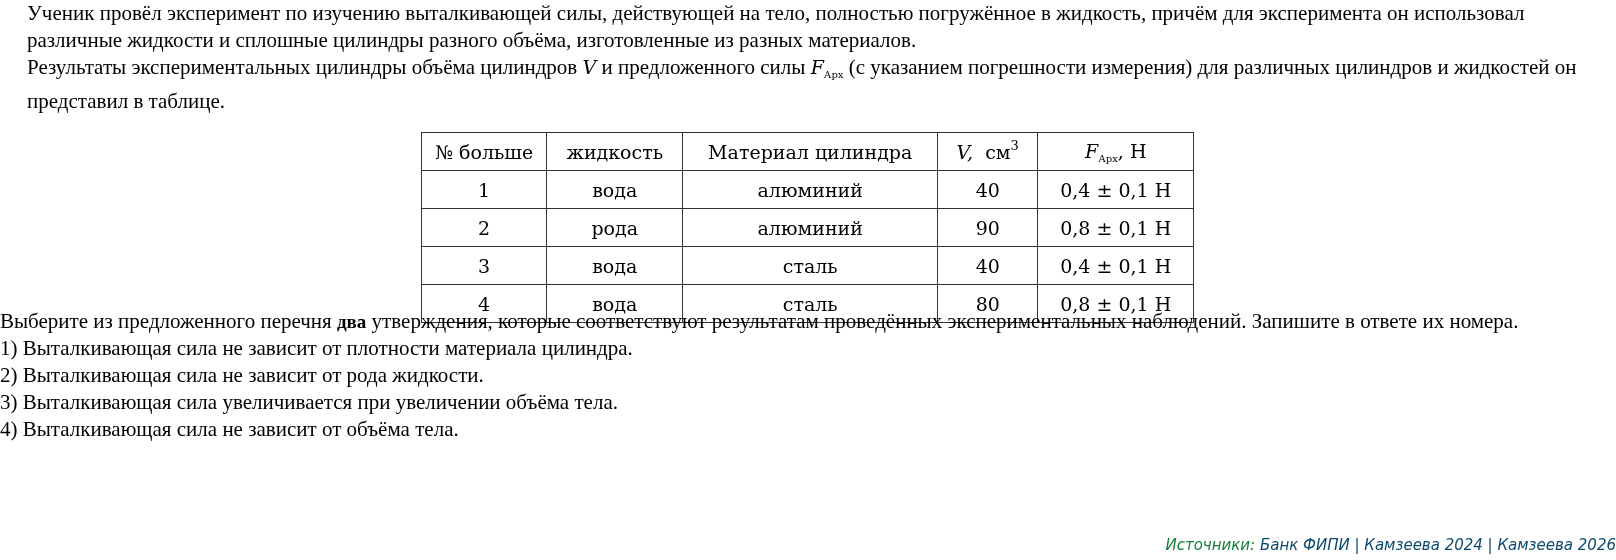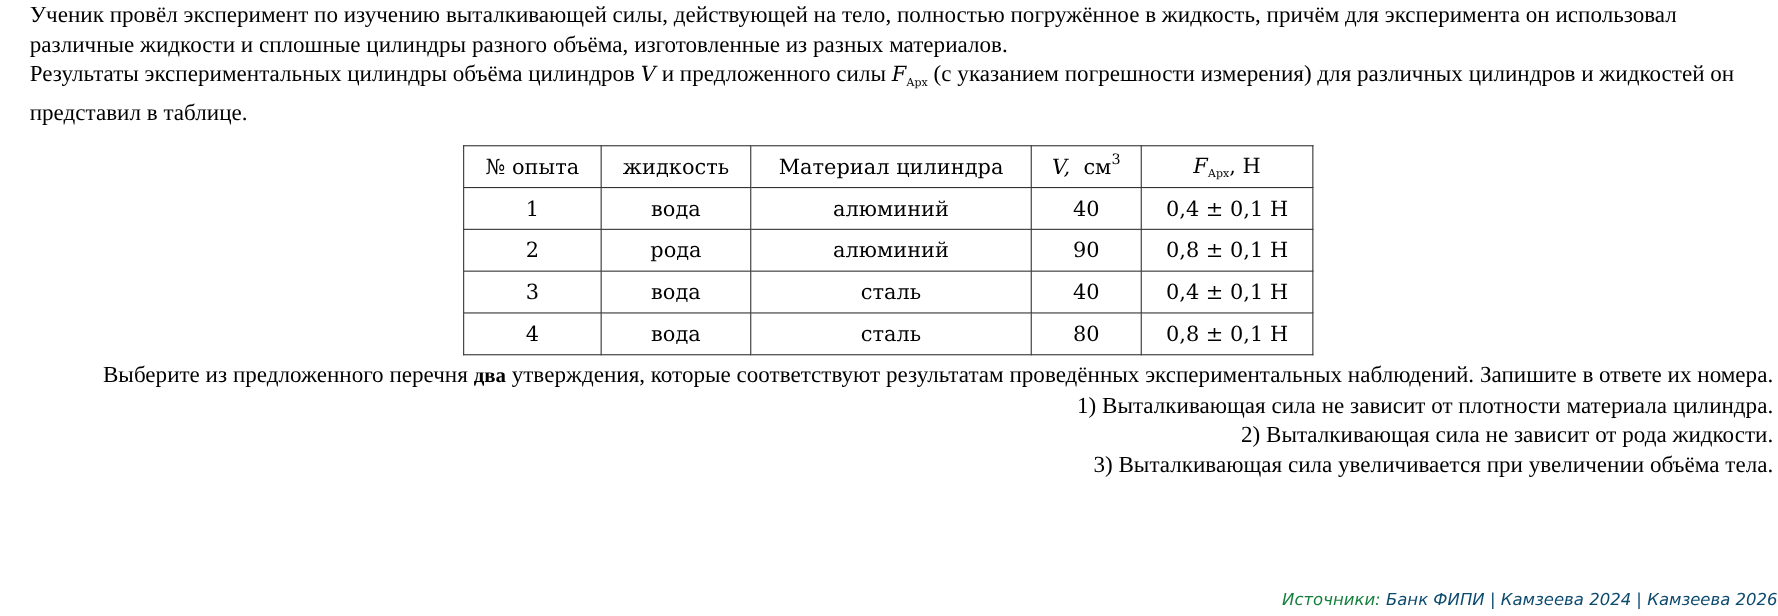--- a/index.html
+++ b/index.html
@@ -14,21 +14,21 @@
   .tbl-wrap { position: absolute; left: 421px; top: 132px; }
   table { border-collapse: collapse; font-family: "DejaVu Serif", serif; font-size: 19px; }
   th, td {
     border: 1.3px solid #333; text-align: center; font-weight: normal;
     height: 37px; padding: 0 13px; white-space: nowrap;
   }
   th { height: 37px; }
   col.c1 { width: 125px; } col.c2 { width: 136px; } col.c3 { width: 255px; }
   col.c4 { width: 100px; } col.c5 { width: 156px; }
   sup { font-size: 13px; vertical-align: 9px; line-height: 0; }
-  .question { position: absolute; left: 0; top: 327px; width: 1612px; line-height: 27px; text-align: right; }
+  .question { position: absolute; left: 0; top: 308px; width: 1612px; line-height: 27px; }
   .question p { margin: 0; }
   .question b { font-weight: bold; font-size: 19px; }
   .sources {
     position: absolute; right: 0; top: 536px;
     font-family: "DejaVu Sans", sans-serif; font-style: italic; font-size: 15px;
   }
   .sources .lbl { color: #15803d; }
   .sources .src { color: #0c4a6e; }
 </style>
 </head>
@@ -43,21 +43,21 @@
   <table>
     <colgroup>
         <col class="c1">
         <col class="c2">
         <col class="c3">
         <col class="c4">
         <col class="c5">
       </colgroup>
     <thead>
       <tr>
-        <th>№ опыта</th>
+        <th>№ больше</th>
         <th>жидкость</th>
         <th>Материал цилиндра</th>
         <th><i>V,</i>&nbsp; <span>см</span><sup>3</sup></th>
         <th><i>F</i><span class="sub">Арх</span><span>, Н</span></th>
       </tr>
     </thead>
     <tbody>
       <tr>
         <td>1</td>
         <td>вода</td>
@@ -88,18 +88,19 @@
       </tr>
     </tbody>
   </table>
 </div>
 
 <div class="question">
   <p><span>Выберите из предложенного перечня </span><b>два</b><span> утверждения, которые соответствуют результатам проведённых экспериментальных наблюдений. Запишите в ответе их номера.</span></p>
   <p>1) Выталкивающая сила не зависит от плотности материала цилиндра.</p>
   <p>2) Выталкивающая сила не зависит от рода жидкости.</p>
   <p>3) Выталкивающая сила увеличивается при увеличении объёма тела.</p>
+  <p>4) Выталкивающая сила не зависит от объёма тела.</p>
 </div>
 
 <div class="sources">
   <span class="lbl">Источники:</span>
   <span class="src">Банк ФИПИ | Камзеева 2024 | Камзеева 2026</span>
 </div>
 
 </body></html>

